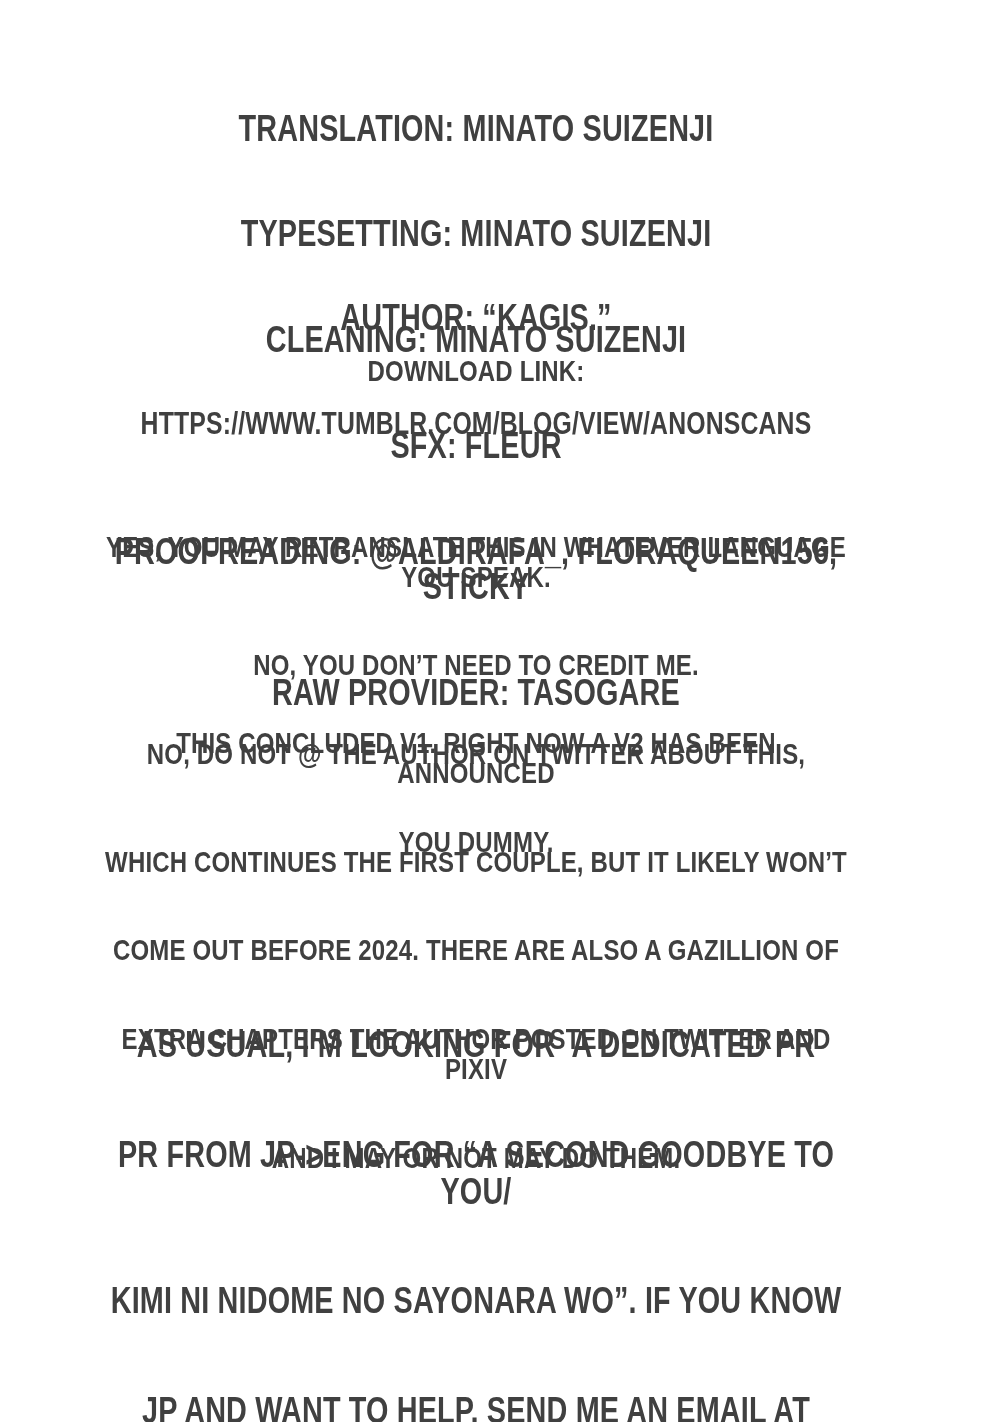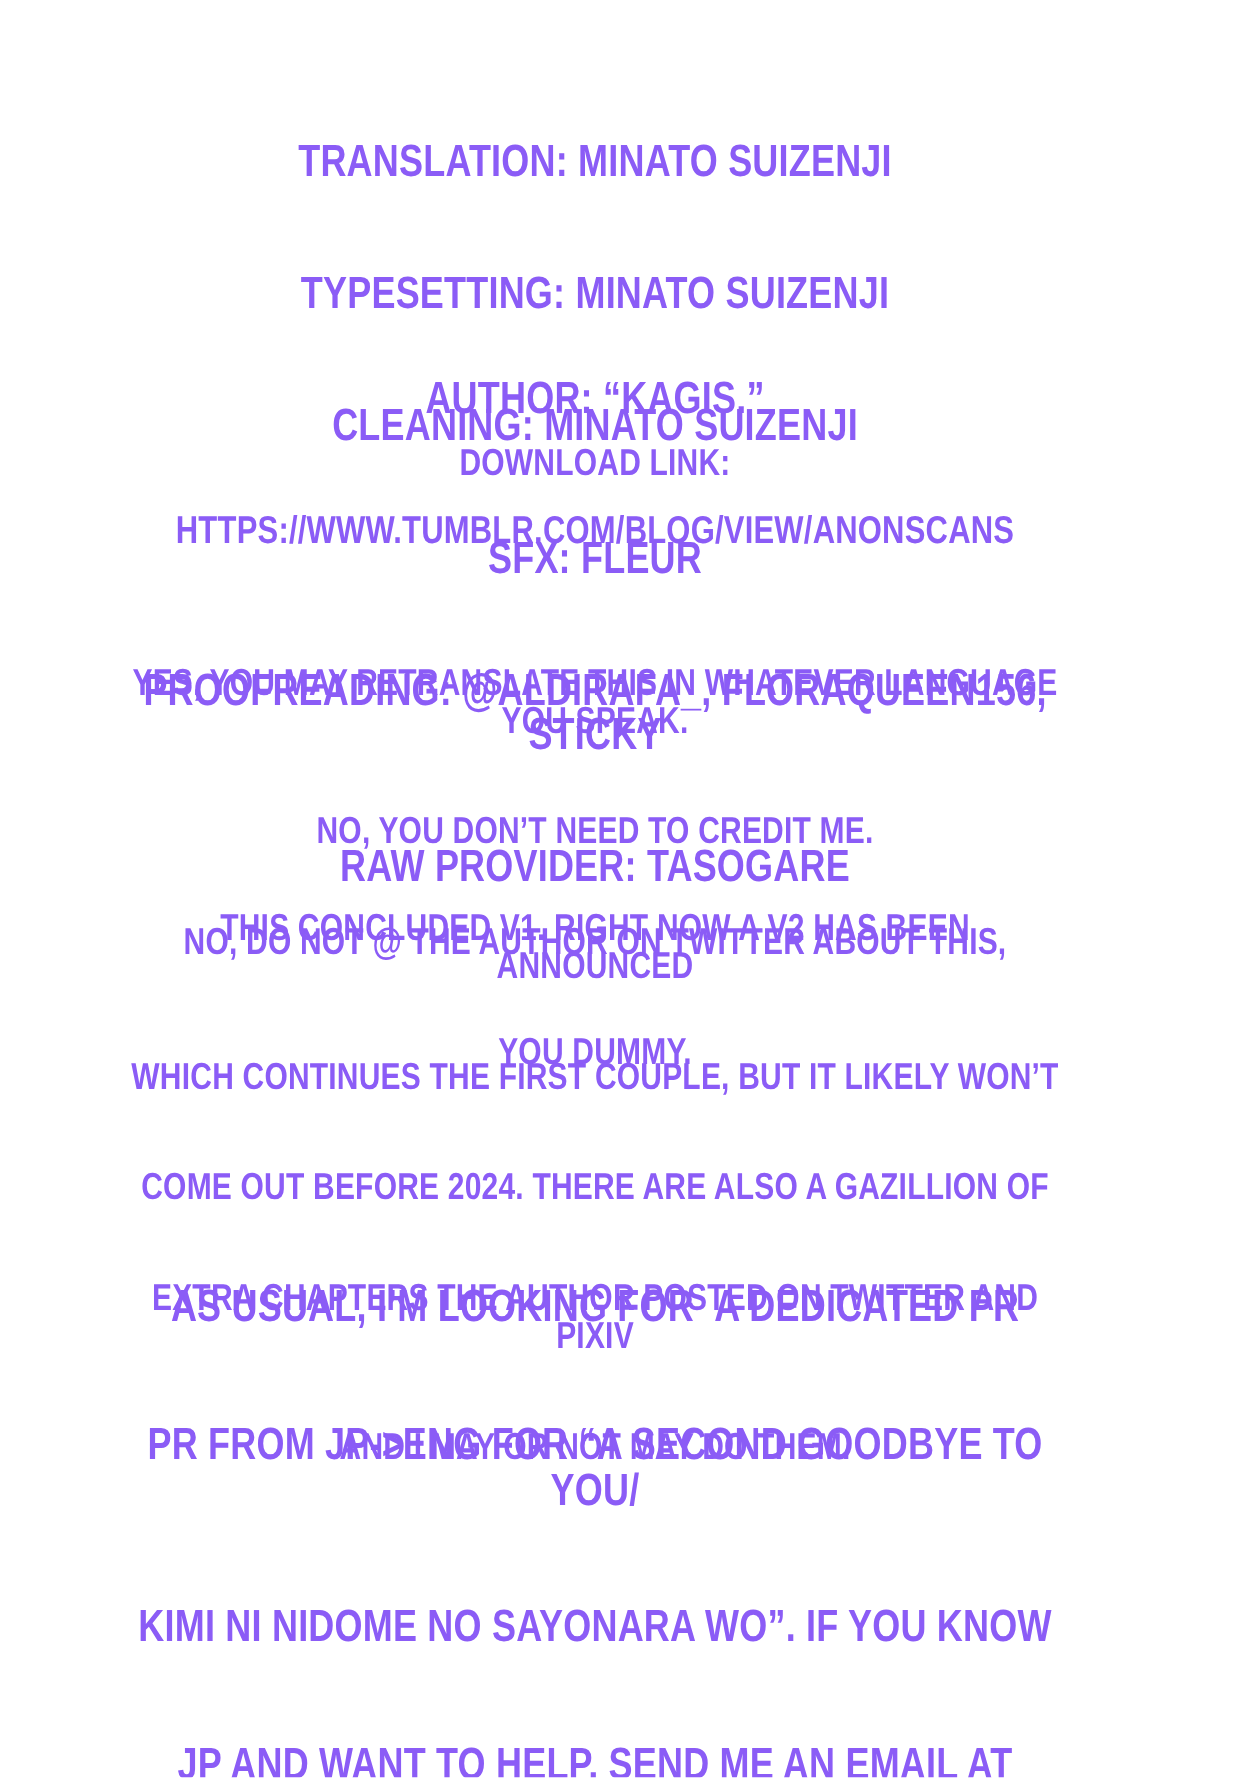--- a/index.html
+++ b/index.html
@@ -8,21 +8,21 @@
     background: #ffffff;
   }
   #page {
     position: relative;
     width: 1000px;
     height: 1422px;
     background: #ffffff;
     overflow: hidden;
     font-family: "Liberation Sans", "DejaVu Sans", sans-serif;
     font-weight: 700;
-    color: #8b5cf6;
+    color: #404040;
   }
   .tblock {
     position: absolute;
     left: 0;
     width: 952px;          
     text-align: center;
     transform: scaleX(0.80);   
     transform-origin: 50% 0;
     white-space: pre-wrap;     
     letter-spacing: 0.2px;

